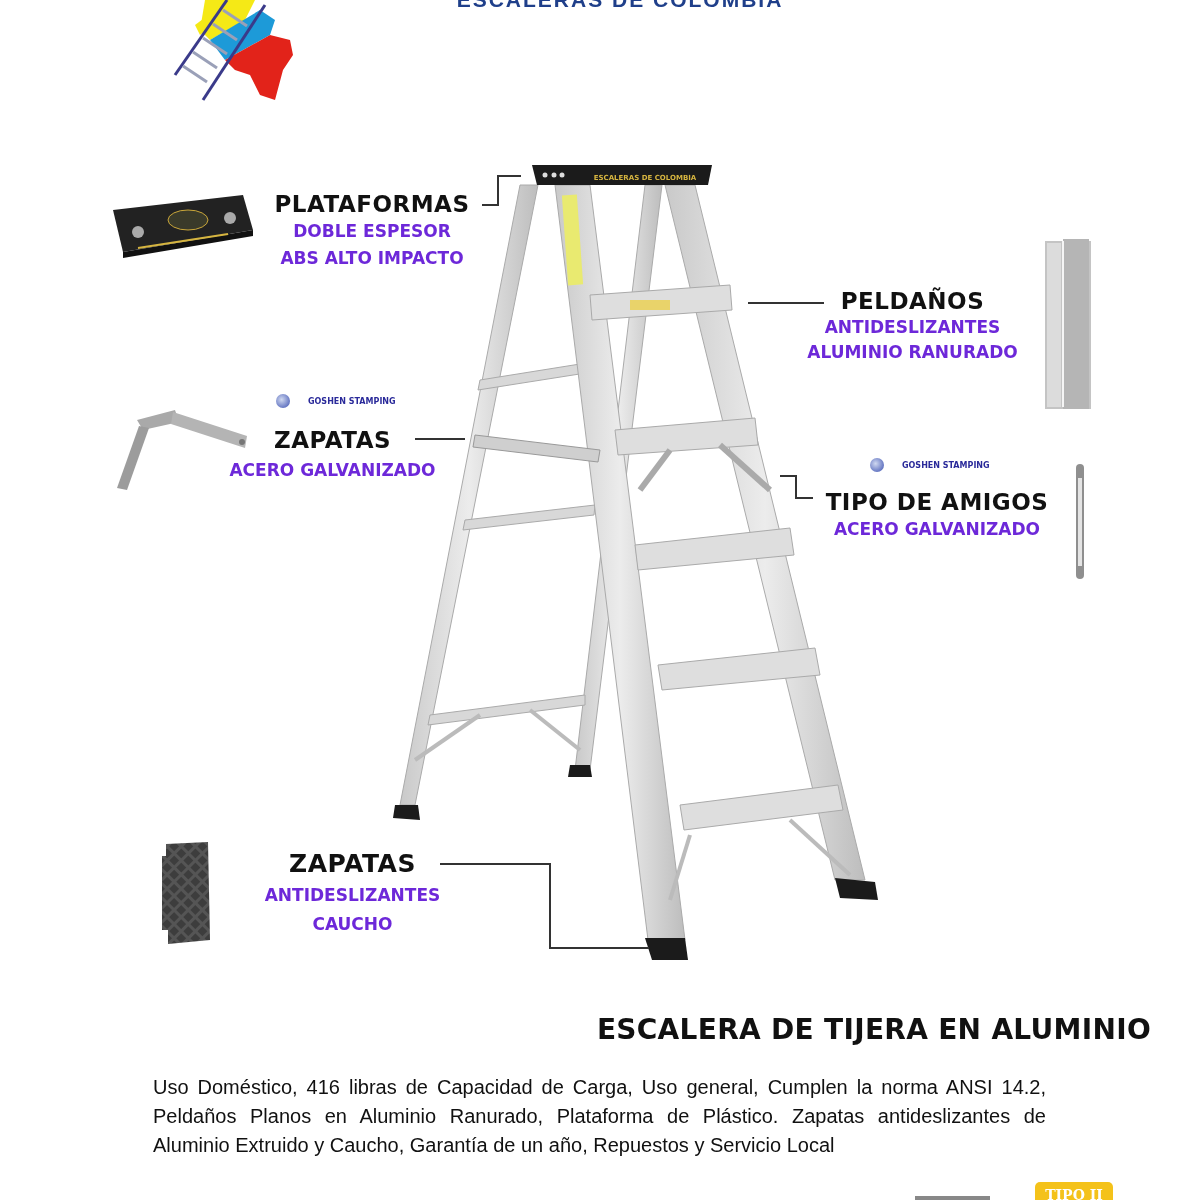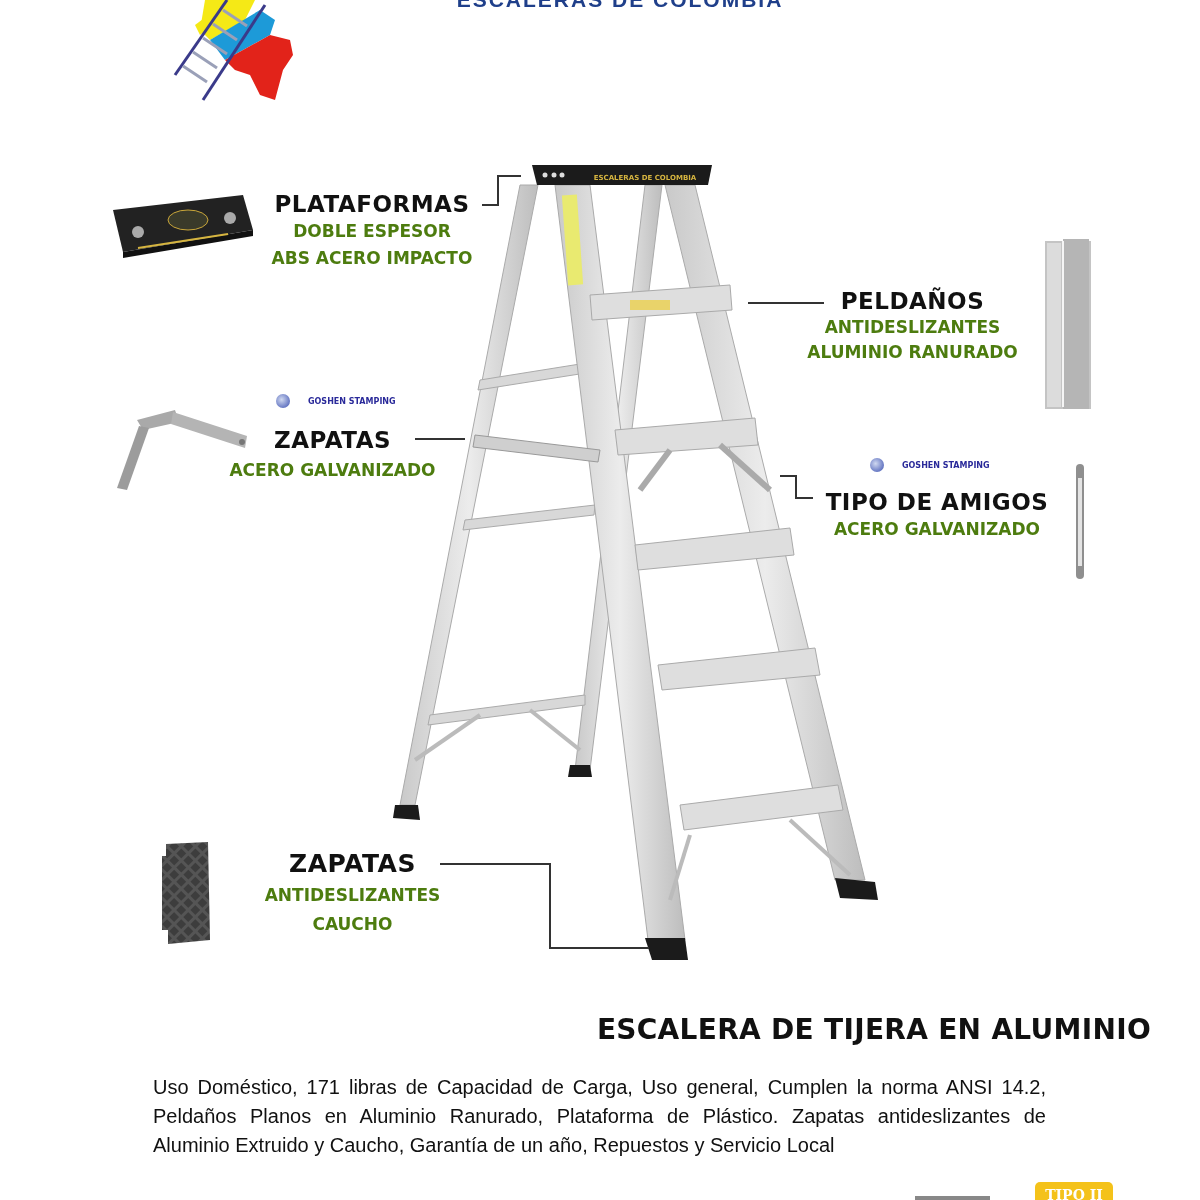--- a/index.html
+++ b/index.html
@@ -1,21 +1,21 @@
 <!DOCTYPE html>
 <html><head>
 <meta charset="utf-8">
 <style>
   html, body { margin:0; padding:0; background:#ffffff; }
   body { width:1200px; height:1200px; position:relative; overflow:hidden; font-family:"DejaVu Sans", sans-serif; color:#111; }
   .abs { position:absolute; }
   .brand-title { left:440px; top:-12px; width:360px; text-align:center; font-family:"Liberation Sans", sans-serif; font-weight:bold; font-size:21px; letter-spacing:2px; color:#1f3f8a; }
   .callout { text-align:center; font-family:"DejaVu Sans", sans-serif; font-weight:bold; }
   .callout .title { font-size:23px; letter-spacing:0.5px; line-height:28px; color:#111; }
-  .callout .sub { font-size:17px; line-height:27px; color:#4d7c0f; }
+  .callout .sub { font-size:17px; line-height:27px; color:#6d28d9; }
   .line { position:absolute; background:#333; }
   .goshen { display:flex; align-items:center; gap:18px; font-family:"DejaVu Sans", sans-serif; font-weight:bold; font-size:8px; color:#2a2a9a; }
   .goshen .g-icon { width:14px; height:14px; border-radius:50%; background:radial-gradient(circle at 40% 40%, #cfd8f0, #3a4fb0); display:inline-block; }
   .main-title { left:16px; width:1135px; top:1013px; text-align:right; font-family:"DejaVu Sans", sans-serif; font-weight:bold; font-size:28px; letter-spacing:0.3px; }
   .desc { left:153px; top:1073px; width:893px; font-family:"Liberation Sans", sans-serif; font-size:20px; line-height:29px; text-align:justify; color:#111; }
   .badge { left:1035px; top:1182px; width:78px; height:26px; background:#f4c21a; border-radius:5px; color:#fff; font-family:"DejaVu Serif", serif; font-weight:bold; font-size:14px; text-align:center; line-height:26px; }
   .gray-bar { left:915px; top:1196px; width:75px; height:4px; background:#888; }
 </style>
 </head>
 <body>
@@ -98,21 +98,21 @@
     <polygon points="15,62 145,40 145,46 15,68" fill="#111"></polygon>
     <ellipse cx="80" cy="30" rx="20" ry="10" fill="#3a3a2a" stroke="#c9a63a"></ellipse>
     <circle cx="30" cy="42" r="6" fill="#aaa"></circle>
       <circle cx="122" cy="28" r="6" fill="#aaa"></circle>
     <line x1="30" y1="58" x2="120" y2="44" stroke="#d6b540" stroke-width="2"></line>
   </svg>
 </div>
 <div class="abs callout" style="left:262px;top:190px;width:220px;">
   <div class="title">PLATAFORMAS</div>
   <div class="sub">DOBLE ESPESOR</div>
-  <div class="sub">ABS ACERO IMPACTO</div>
+  <div class="sub">ABS ALTO IMPACTO</div>
 </div>
 <div class="line" style="left:482px;top:204px;width:16px;height:2px;"></div>
 <div class="line" style="left:497px;top:175px;width:2px;height:31px;"></div>
 <div class="line" style="left:497px;top:175px;width:24px;height:2px;"></div>
 
 <div class="line" style="left:748px;top:302px;width:76px;height:2px;"></div>
 <div class="abs callout" style="left:790px;top:287px;width:245px;">
   <div class="title">PELDAÑOS</div>
   <div class="sub" style="line-height:25px;">ANTIDESLIZANTES</div>
   <div class="sub" style="line-height:25px;">ALUMINIO RANURADO</div>
@@ -176,16 +176,16 @@
 <div class="abs callout" style="left:240px;top:848px;width:225px;">
   <div class="title" style="font-size:25px;line-height:32px;">ZAPATAS</div>
   <div class="sub" style="line-height:30px;">ANTIDESLIZANTES</div>
   <div class="sub" style="line-height:28px;">CAUCHO</div>
 </div>
 <div class="line" style="left:440px;top:863px;width:110px;height:2px;"></div>
 <div class="line" style="left:549px;top:863px;width:2px;height:86px;"></div>
 <div class="line" style="left:549px;top:947px;width:100px;height:2px;"></div>
 
 <div class="abs main-title">ESCALERA DE TIJERA EN ALUMINIO</div>
-<div class="abs desc">Uso Doméstico, 171 libras de Capacidad de Carga, Uso general, Cumplen la norma ANSI 14.2, Peldaños Planos en Aluminio Ranurado, Plataforma de Plástico. Zapatas antideslizantes de Aluminio Extruido y Caucho, Garantía de un año, Repuestos y Servicio Local</div>
+<div class="abs desc">Uso Doméstico, 416 libras de Capacidad de Carga, Uso general, Cumplen la norma ANSI 14.2, Peldaños Planos en Aluminio Ranurado, Plataforma de Plástico. Zapatas antideslizantes de Aluminio Extruido y Caucho, Garantía de un año, Repuestos y Servicio Local</div>
 
 <div class="abs gray-bar"></div>
 <div class="abs badge">TIPO II</div>
 
 </body></html>

